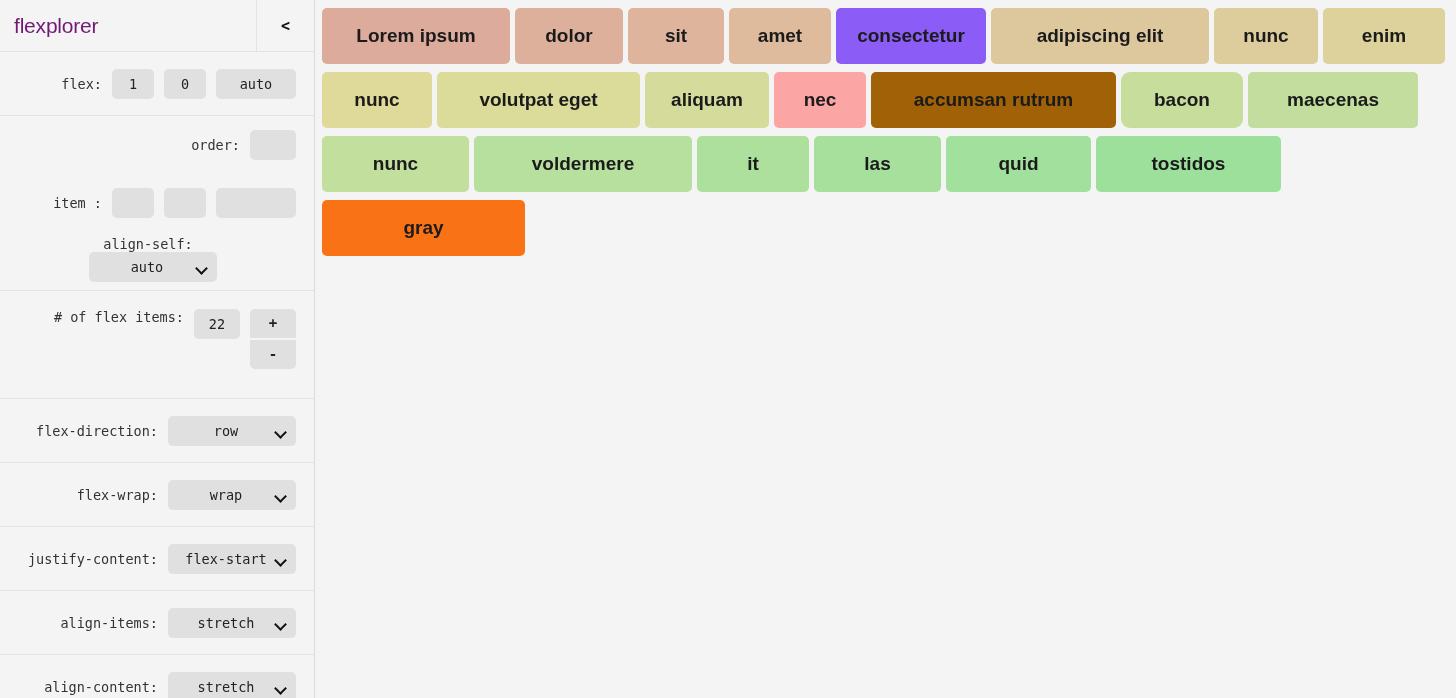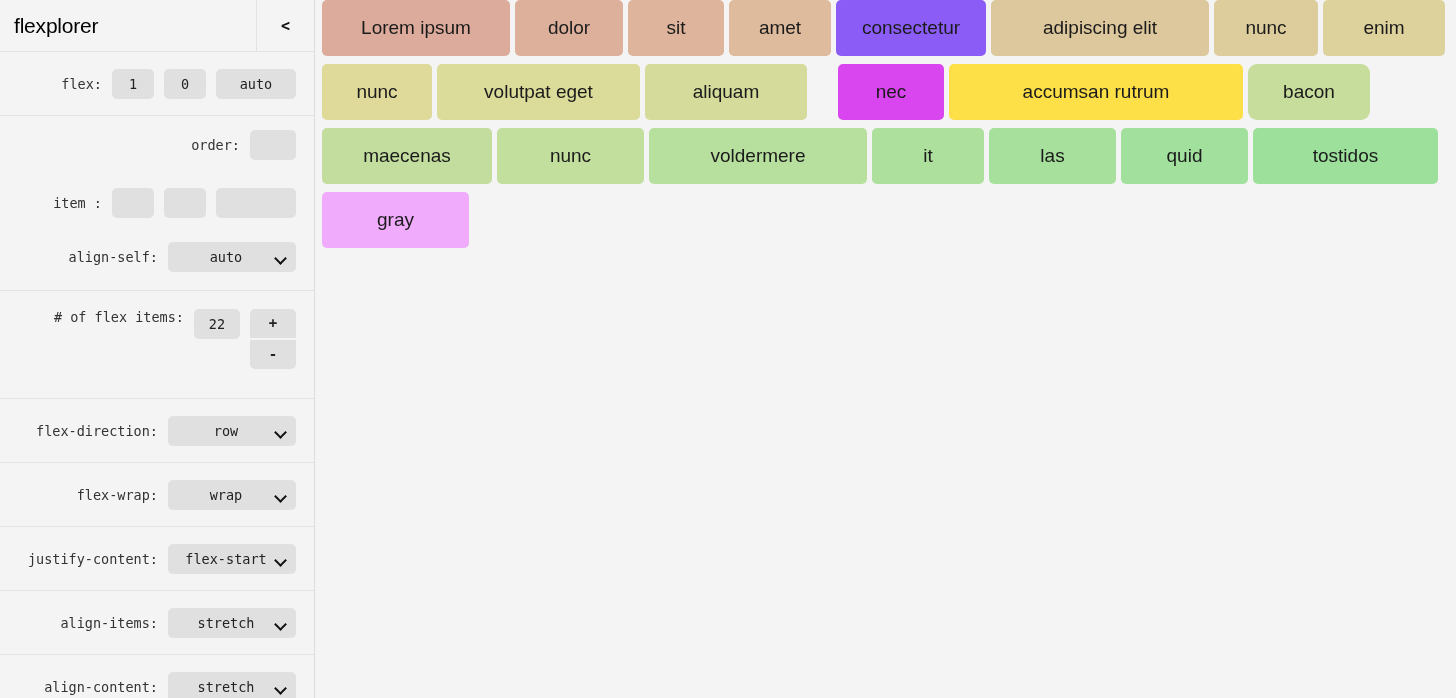--- a/index.html
+++ b/index.html
@@ -35,21 +35,21 @@
     min-height: 52px;
     display: flex;
     align-items: center;
     border-bottom: 1px solid #e3e3e3;
   }
   .sb-title {
     flex: 1;
     padding-left: 14px;
     font-family: "Liberation Sans", sans-serif;
     font-size: 21px;
-    color: #000000;
+    color: #701a75;
     letter-spacing: -0.2px;
   }
   .sb-collapse {
     width: 58px;
     align-self: stretch;
     border-left: 1px solid #e3e3e3;
     display: flex;
     align-items: center;
     justify-content: center;
     font-size: 15px;
@@ -68,21 +68,21 @@
     min-height: 64px;
   }
   .sb-row.tall { min-height: 108px; align-items: flex-start; padding-top: 18px; }
   .sb-group { border-bottom: 1px solid #e3e3e3; padding: 0 18px 0 10px; }
   .sb-group .sb-subrow {
     display: flex;
     align-items: center;
     justify-content: flex-end;
     min-height: 58px;
   }
-  .sb-group .sb-subrow:last-child { padding-bottom: 8px; }
+  .sb-group .sb-subrow:last-child { padding-bottom: 8px; flex-direction: column; }
 
   .sb-label {
     font-size: 13.5px;
     color: #333;
     text-align: right;
     margin-right: 10px;
     white-space: nowrap;
     letter-spacing: 0px;
   }
 
@@ -150,21 +150,22 @@
   }
   .step-btn.plus  { border-radius: 5px 5px 0 0; }
   .step-btn.minus { border-radius: 0 0 5px 5px; }
 
   
   .canvas {
     flex: 1;
     height: 698px;
     background: #f4f4f4;
     overflow: hidden;
-    padding: 0 0 0 7px;
+    padding: 8px 0 0 7px;
+    font-weight: bold;
   }
   .flex-container {
     display: flex;
     flex-wrap: wrap;
     align-content: flex-start;
     width: 100%;
   }
   .flex-item {
     height: 56px;
     margin: 0 5px 8px 0;
@@ -272,28 +273,28 @@
         <div class="flex-item" style="background: rgb(220, 171, 155); width: 188px;">Lorem ipsum</div>
         <div class="flex-item" style="background: rgb(221, 176, 155); width: 108px;">dolor</div>
         <div class="flex-item" style="background: rgb(222, 181, 156); width: 96px;">sit</div>
         <div class="flex-item" style="background: rgb(222, 187, 156); width: 102px;">amet</div>
         <div class="flex-item" style="background: #8b5cf6; width: 150px;">consectetur</div>
         <div class="flex-item" style="background: rgb(221, 199, 156); width: 218px;">adipiscing elit</div>
         <div class="flex-item" style="background: rgb(221, 204, 156); width: 104px;">nunc</div>
         <div class="flex-item" style="background: rgb(221, 209, 156); width: 122px;">enim</div>
         <div class="flex-item" style="background: rgb(223, 217, 154); width: 110px;">nunc</div>
         <div class="flex-item" style="background: rgb(219, 219, 154); width: 203px;">volutpat eget</div>
-        <div class="flex-item" style="background: rgb(213, 220, 155); width: 162px;">aliquam</div>
-        <div class="flex-item" style="background: #d946ef; width: 106px; margin-left: 26px;">nec</div>
-        <div class="flex-item" style="background: #fde047; width: 294px;">accumsan rutrum</div>
+        <div class="flex-item" style="background: rgb(213, 220, 155); width: 124px;">aliquam</div>
+        <div class="flex-item" style="background: #fca5a5; width: 92px;">nec</div>
+        <div class="flex-item" style="background: #a16207; width: 245px;">accumsan rutrum</div>
         <div class="flex-item" style="background: rgb(199, 221, 156); width: 122px; border-radius: 9px;">bacon</div>
         <div class="flex-item" style="background: rgb(194, 221, 157); width: 170px;">maecenas</div>
         <div class="flex-item" style="background: rgb(194, 223, 158); width: 147px;">nunc</div>
         <div class="flex-item" style="background: rgb(183, 223, 157); width: 218px;">voldermere</div>
         <div class="flex-item" style="background: rgb(173, 224, 157); width: 112px;">it</div>
         <div class="flex-item" style="background: rgb(167, 224, 157); width: 127px;">las</div>
-        <div class="flex-item" style="background: rgb(162, 224, 157); width: 127px;">quid</div>
+        <div class="flex-item" style="background: rgb(162, 224, 157); width: 145px;">quid</div>
         <div class="flex-item" style="background: rgb(156, 224, 156); width: 185px;">tostidos</div>
-        <div class="flex-item" style="background: #f0abfc; width: 147px;">gray</div>
+        <div class="flex-item" style="background: #f97316; width: 203px;">gray</div>
       </div>
   </div>
 
 </div>
 
 </body></html>

